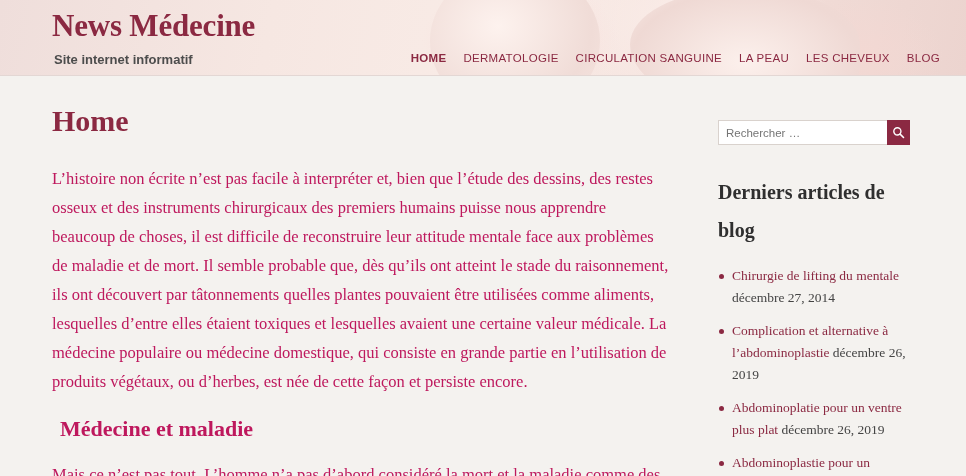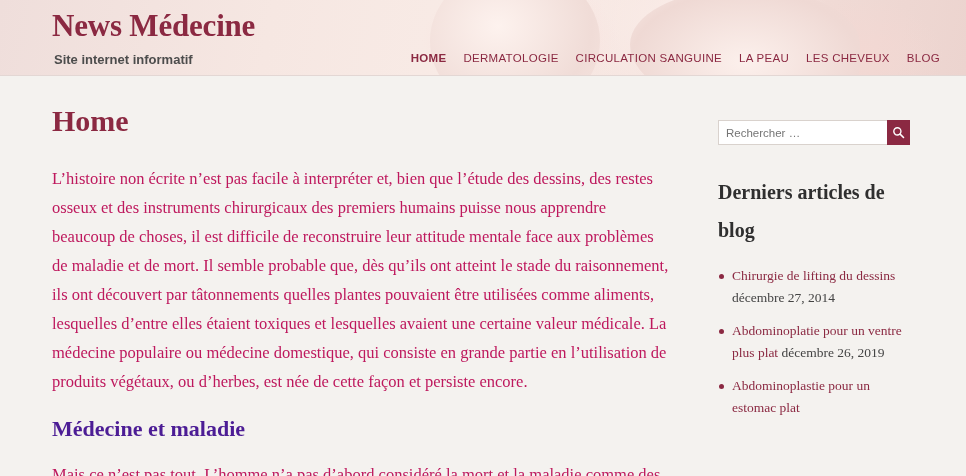--- a/index.html
+++ b/index.html
@@ -119,25 +119,25 @@
     color: #8b2942;
   }
   .entry-content p {
     margin: 0 9px 20px 0;
     font-family: "Liberation Serif", serif;
     font-size: 16.5px;
     line-height: 29px;
     color: #be185d;
   }
   .entry-subtitle {
-    margin: 12px 0 18px 0;
+    margin: 12px 0 18px 8px;
     font-family: "Liberation Serif", serif;
     font-weight: bold;
     font-size: 22px;
-    color: #4c1d95;
+    color: #be185d;
   }
 
   
   .sidebar {
     position: absolute;
     left: 718px;
     top: 44px;
     width: 196px;
   }
   .search-form {
@@ -251,22 +251,26 @@
             <line x1="10" y1="10" x2="14.2" y2="14.2" stroke="#ffffff" stroke-width="1.9" stroke-linecap="round"></line>
           </svg>
         </span>
       </button>
     </div>
 
     <h3 class="widget-title">Derniers articles de blog</h3>
 
     <ul class="post-list">
       <li>
-        <a href="#">Chirurgie de lifting du dessins</a>
+        <a href="#">Chirurgie de lifting du mentale</a>
         <span class="post-date">décembre 27, 2014</span>
+      </li>
+      <li>
+        <a href="#">Complication et alternative à l’abdominoplastie</a>
+        <span class="post-date">décembre 26, 2019</span>
       </li>
       <li>
         <a href="#">Abdominoplatie pour un ventre plus plat</a>
         <span class="post-date">décembre 26, 2019</span>
       </li>
       <li>
         <a href="#">Abdominoplastie pour un estomac plat</a>
         
       </li>
 

